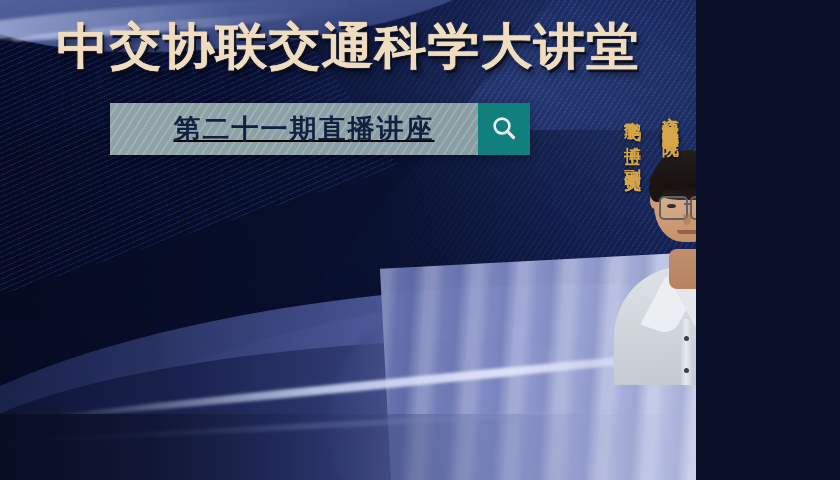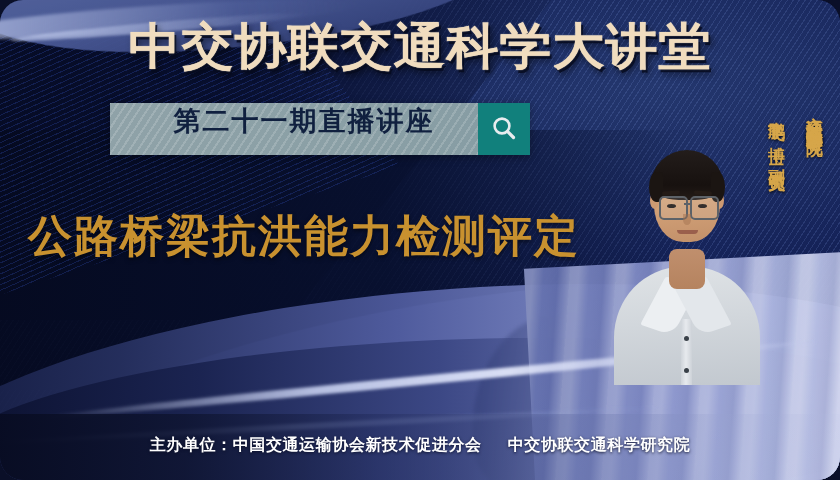--- a/index.html
+++ b/index.html
@@ -1,23 +1,22 @@
 <!DOCTYPE html>
 <html><head>
 <meta charset="utf-8">
 <style>
   html,body{margin:0;padding:0;background:#0a0f28;}
   body{font-family:"Liberation Sans","DejaVu Sans",sans-serif;}
 
   .poster{
     position:relative;
-    width:840px;height:480px;
+    width:696px;height:480px;
     overflow:hidden;
     background:#0b1232;
-    border-radius:23px;
   }
 
   
   .bg-base{
     position:absolute;inset:0;
     background:
       radial-gradient(120% 90% at 78% 18%, #24376e 0%, #16245a 38%, #0c1440 66%, #070c28 100%),
       linear-gradient(180deg,#16224f 0%,#0b1338 45%,#070c26 100%);
   }
   
@@ -172,21 +171,21 @@
   }
   .sub-banner-body{
     flex:1;position:relative;
     background:
       repeating-linear-gradient(-57deg,
         rgba(255,255,255,.16) 0px,
         rgba(255,255,255,.16) 2px,
         rgba(0,0,0,0) 2px,
         rgba(0,0,0,0) 7px),
       linear-gradient(90deg,#8fa2a8 0%,#8ba0a6 55%,#879da4 100%);
-    display:flex;align-items:flex-start;justify-content:center;
+    display:flex;align-items:center;justify-content:center;text-decoration:underline;
   }
   .sub-banner-text{
     font-size:27px;font-weight:bold;color:#10203f;
     letter-spacing:2px;
     padding-left:20px;
   }
   .sub-banner-icon{
     width:52px;
     background:#11807c;
     display:flex;align-items:center;justify-content:center;
@@ -376,24 +375,20 @@
       <span class="sub-banner-text">第二十一期直播讲座</span>
     </div>
     <div class="sub-banner-icon">
       <svg width="30" height="30" viewBox="0 0 30 30" aria-hidden="true">
         <circle cx="13" cy="12" r="7.4" fill="none" stroke="#e8ecef" stroke-width="2.6"></circle>
         <line x1="18.4" y1="17.4" x2="24.5" y2="23.5" stroke="#e8ecef" stroke-width="3.2" stroke-linecap="round"></line>
       </svg>
     </div>
   </div>
 
-  <div class="main-title">公路桥梁抗洪能力检测评定</div>
 
 
   <div class="vtext vtext-org">交通运输部公路科学研究院</div>
   <div class="vtext vtext-person">李鹏飞　博士　副研究员</div>
 
   <div class="bottom-strip"></div>
-  <div class="organizer">
-    <span>主办单位：</span><span>中国交通运输协会新技术促进分会</span><span class="gap"></span><span>中交协联交通科学研究院</span>
-  </div>
 
 </div>
 
 </body></html>

